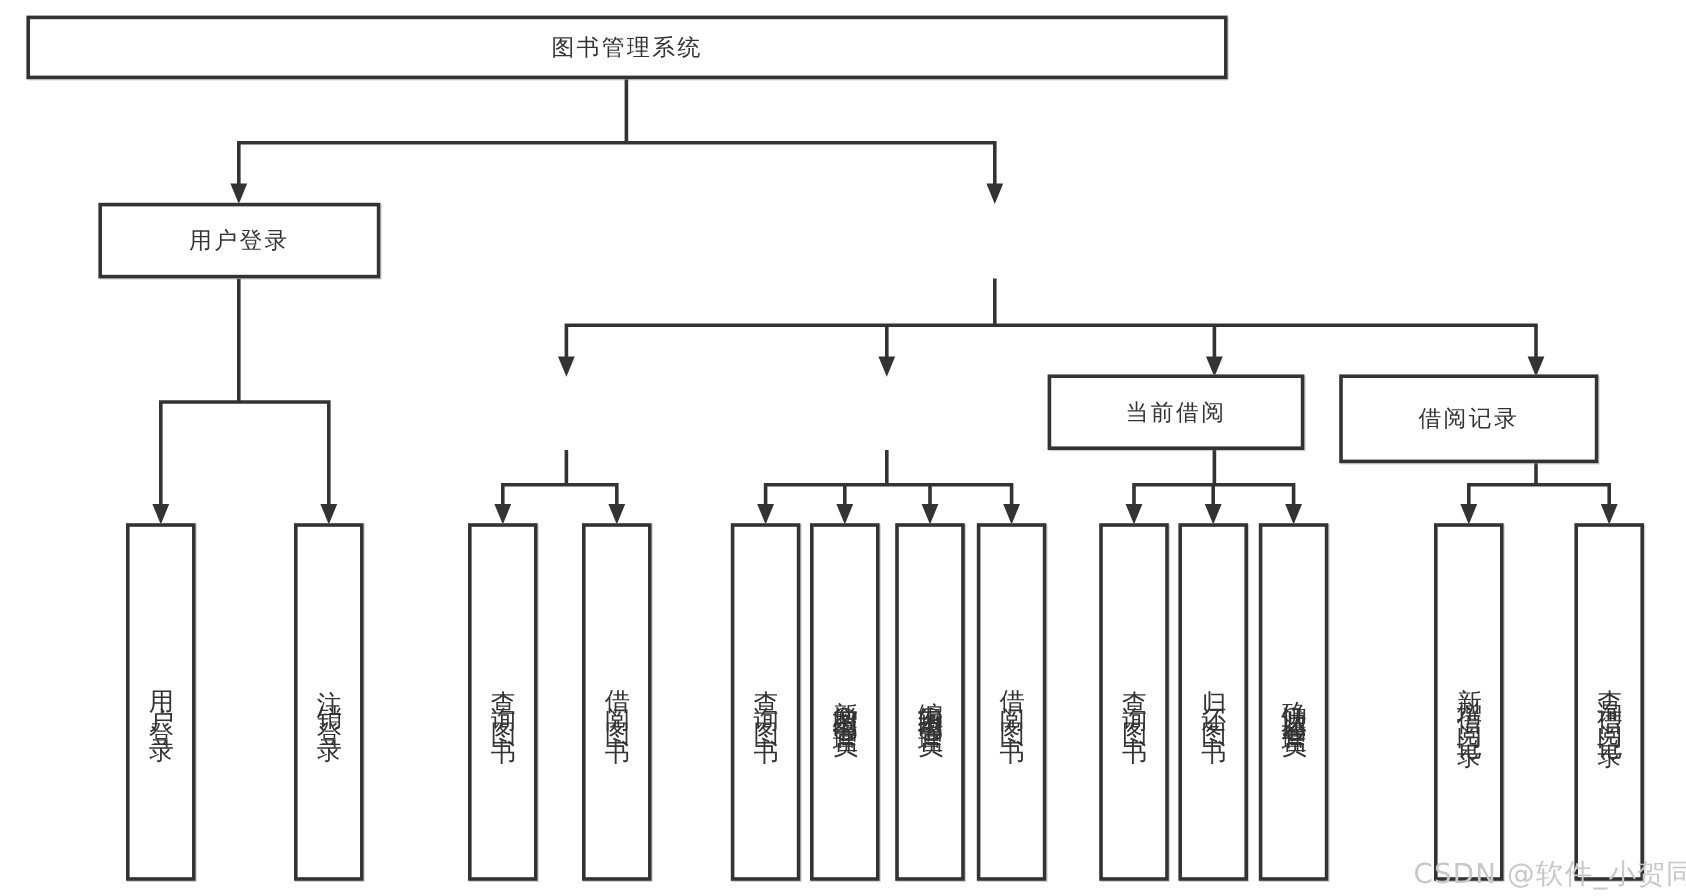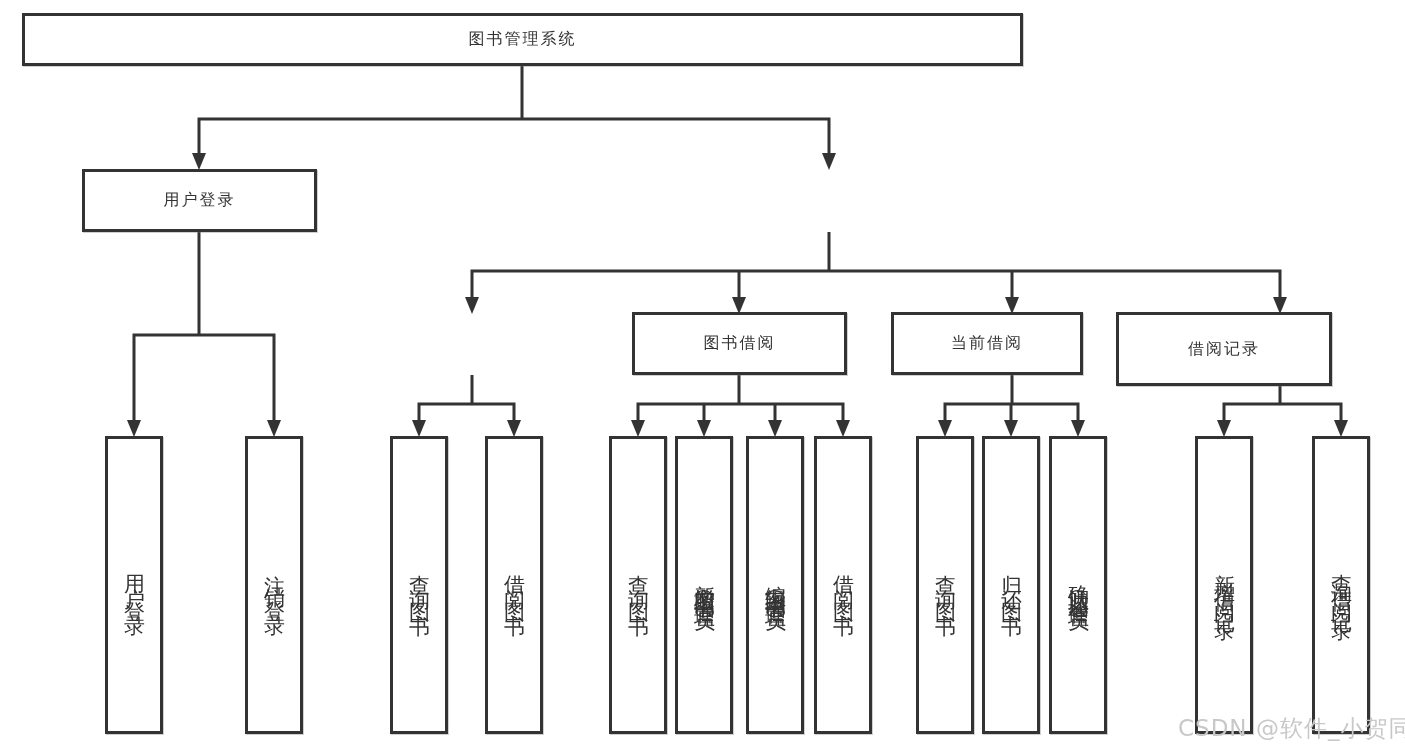--- a/index.html
+++ b/index.html
@@ -16,21 +16,21 @@
     box-sizing:border-box;
     border:3px solid #333333;
     background:#ffffff;
     color:#333333;
     display:flex;
     align-items:center;
     justify-content:center;
     z-index:2;
     box-shadow:1px 1px 0 rgba(120,120,120,0.35);
   }
-  .h{font-size:16px;letter-spacing:2px;white-space:nowrap;}
+  .h{font-size:19px;letter-spacing:2px;white-space:nowrap;}
   .vbox{
     writing-mode:vertical-rl;
     text-orientation:mixed;
     font-size:21px;
     line-height:1;
   }
   .v-sm{letter-spacing:0.65em;}
   .v-md{letter-spacing:0.45em;}
   .v-lg{letter-spacing:0.18em;}
   #watermark{
@@ -78,22 +78,21 @@
       <polygon points="1071,420 1085,420 1078,437"></polygon>
       <polygon points="1217,420 1231,420 1224,437"></polygon>
       <polygon points="1334,420 1348,420 1341,437"></polygon>
     </g>
   </svg>
 
   <div class="box h" style="left:22px;top:13px;width:1001px;height:53px">图书管理系统</div>
 
   <div class="box h" style="left:82px;top:169px;width:235px;height:63px">用户登录</div>
 
-  <div class="box h" style="left:632px;top:312px;width:215px;height:63px">图书借阅</div>
-  <div class="box h" style="left:891px;top:312px;width:192px;height:63px">当前借阅</div>
+  <div class="box h" style="left:873px;top:312px;width:214px;height:63px">当前借阅</div>
   <div class="box h" style="left:1116px;top:312px;width:216px;height:74px">借阅记录</div>
 
   <div class="box vbox v-sm" style="left:105px;top:436px;width:58px;height:298px">用户登录</div>
   <div class="box vbox v-sm" style="left:245px;top:436px;width:58px;height:298px">注销登录</div>
 
   <div class="box vbox v-sm" style="left:390px;top:436px;width:58px;height:298px">查询图书</div>
   <div class="box vbox v-sm" style="left:485px;top:436px;width:58px;height:298px">借阅图书</div>
 
   <div class="box vbox v-sm" style="left:609px;top:436px;width:58px;height:298px">查询图书</div>
   <div class="box vbox v-lg" style="left:675px;top:436px;width:58px;height:298px">新增图书（管理员）</div>

